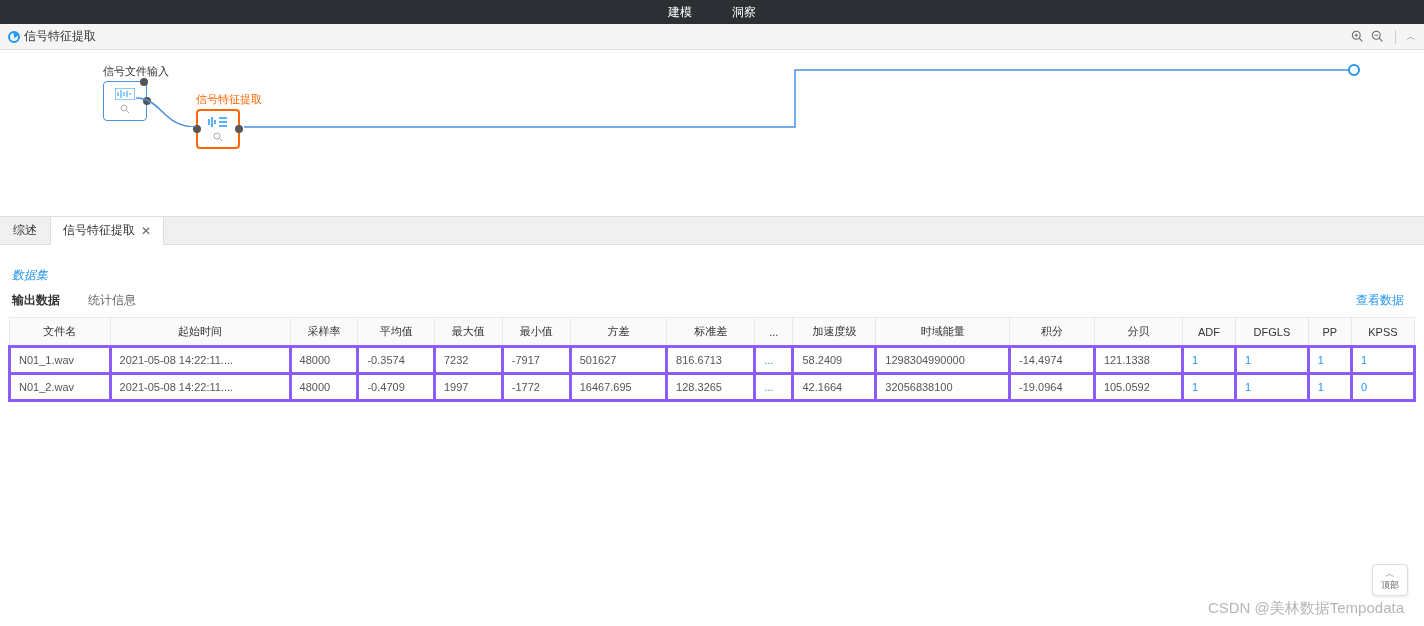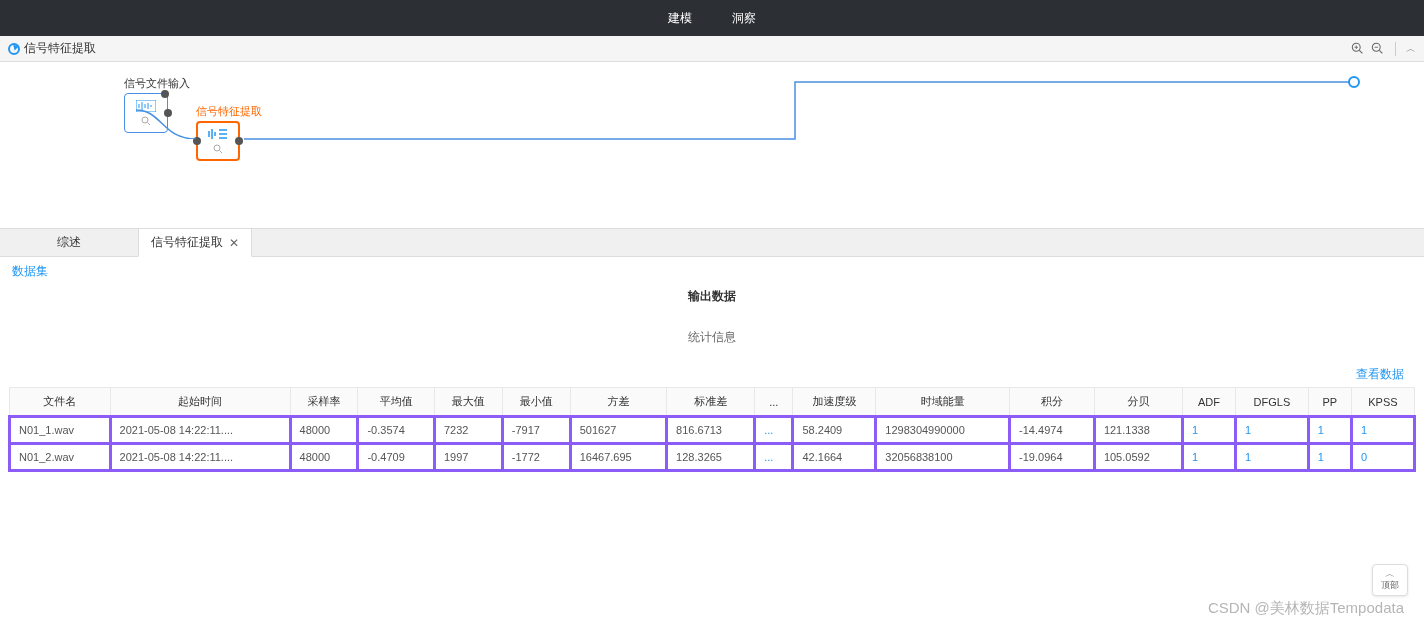--- a/index.html
+++ b/index.html
@@ -1,19 +1,19 @@
 <!DOCTYPE html>
 <html><head>
 <meta charset="utf-8">
 <style>
 * { margin: 0; padding: 0; box-sizing: border-box; }
 body { font-family: "Microsoft YaHei", Arial, sans-serif; font-size: 12px; color: #333; background: #fff; width: 1424px; height: 626px; overflow: hidden; position: relative; }
 
 
-.top-nav { background: #2c2f33; height: 36px; display: flex; align-items: center; justify-content: center; gap: 40px; }
+.top-nav { background: #2c2f33; height: 24px; display: flex; align-items: center; justify-content: center; gap: 40px; }
 .top-nav a { color: #fff; text-decoration: none; font-size: 12px; }
 
 
 .title-bar { height: 26px; background: #f5f5f5; border-bottom: 1px solid #ddd; display: flex; align-items: center; padding: 0 8px; justify-content: space-between; }
 .title-bar-left { display: flex; align-items: center; gap: 4px; }
 .title-bar-left .circle-icon { width: 12px; height: 12px; border-radius: 50%; border: 2px solid #2196F3; display: inline-block; position: relative; }
 .title-bar-left .circle-icon::before { content: ''; position: absolute; left: 2px; top: -1px; width: 0; height: 0; border-left: 3px solid transparent; border-right: 3px solid transparent; border-bottom: 5px solid #2196F3; transform: rotate(-45deg); }
 .title-bar-right { display: flex; align-items: center; gap: 6px; }
 .zoom-icon { width: 14px; height: 14px; position: relative; cursor: pointer; }
 .zoom-icon svg { width: 14px; height: 14px; }
@@ -37,28 +37,28 @@
 .node-port.top { right: -2px; top: -4px; }
 
 
 .connection { position: absolute; pointer-events: none; }
 
 
 .terminal-node { width: 12px; height: 12px; border: 2px solid #2196F3; border-radius: 50%; background: #fff; position: absolute; }
 
 
 .tabs-bar { height: 28px; background: #f0f0f0; border-bottom: 1px solid #ddd; display: flex; align-items: flex-end; }
-.tab { padding: 5px 12px; font-size: 12px; cursor: pointer; background: #f0f0f0; border: 1px solid transparent; border-bottom: none; display: flex; align-items: center; gap: 6px; margin-left: 44px; }
+.tab { padding: 5px 12px; font-size: 12px; cursor: pointer; background: #f0f0f0; border: 1px solid transparent; border-bottom: none; display: flex; align-items: center; gap: 6px; }
 .tab.active { background: #fff; border: 1px solid #ddd; border-bottom: 1px solid #fff; margin-bottom: -1px; }
 .tab-close { font-size: 12px; color: #666; cursor: pointer; }
 
 
-.sub-tabs-row { padding: 6px 12px 0; }
+.sub-tabs-row { padding: 22px 12px 0; font-style: italic; }
 .sub-tab-link { color: #2196F3; font-size: 12px; cursor: pointer; }
-.sub-tabs2 { padding: 4px 12px; display: flex; gap: 16px; align-items: center; flex-direction: column; }
+.sub-tabs2 { padding: 4px 12px; display: flex; gap: 28px; align-items: center; }
 .sub-tab2 { font-size: 12px; cursor: pointer; color: #666; padding: 4px 0; }
 .sub-tab2.active { color: #333; font-weight: bold; }
 .view-data-link { margin-left: auto; color: #2196F3; font-size: 12px; cursor: pointer; margin-right: 8px; }
 
 
 .data-table { width: calc(100% - 16px); margin: 0 8px; border-collapse: collapse; font-size: 11px; }
 .data-table th { background: #fafafa; border: 1px solid #e8e8e8; padding: 6px 8px; font-weight: normal; color: #333; }
 .data-table td { border: 3px solid #8b5cf6; padding: 6px 8px; color: #555; background: #fff; }
 .data-table td.link-cell { color: #2196F3; }
 
@@ -98,21 +98,21 @@
           <line x1="4" y1="6" x2="8" y2="6" stroke="#666" stroke-width="1"></line>
         </svg>
     </span>
     <span class="divider-v"></span>
     <span class="collapse-icon">︿</span>
   </div>
 </div>
 
 <div class="canvas-area">
 
-  <div class="node-group" style="left:98px; top:14px;padding-left:26px;">
+  <div class="node-group" style="left:77px; top:14px;padding-left:26px;">
     <div class="node-label">信号文件输入</div>
     <div class="node-box">
       <span class="node-port top"></span>
       <span class="node-icon">
         <svg width="20" height="12" viewBox="0 0 20 12">
             <rect x="0" y="0" width="20" height="12" fill="none" stroke="#2196F3" stroke-width="1"></rect>
             <line x1="3" y1="4" x2="3" y2="8" stroke="#2196F3"></line>
             <line x1="6" y1="2" x2="6" y2="10" stroke="#2196F3"></line>
             <line x1="9" y1="4" x2="9" y2="8" stroke="#2196F3"></line>
             <line x1="12" y1="3" x2="12" y2="9" stroke="#2196F3"></line>

